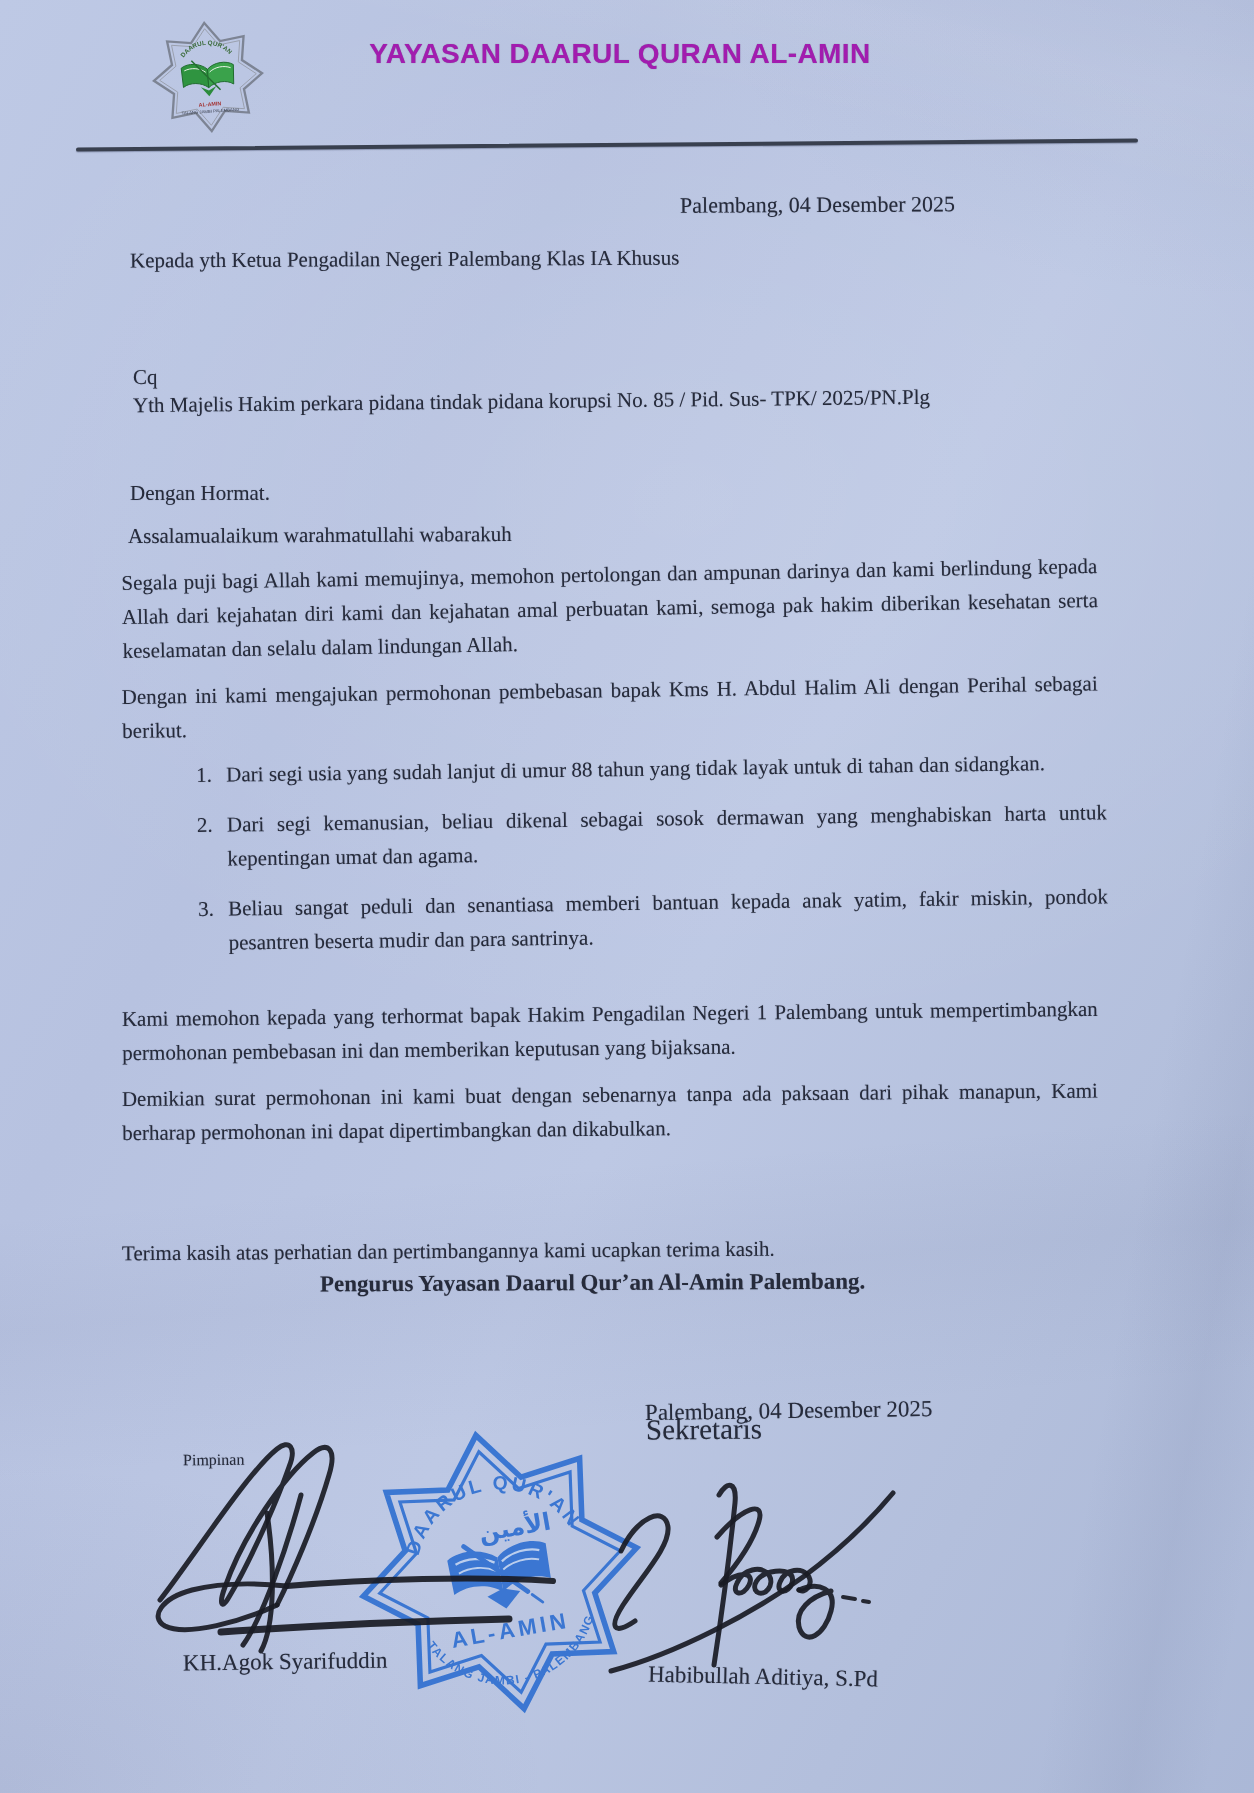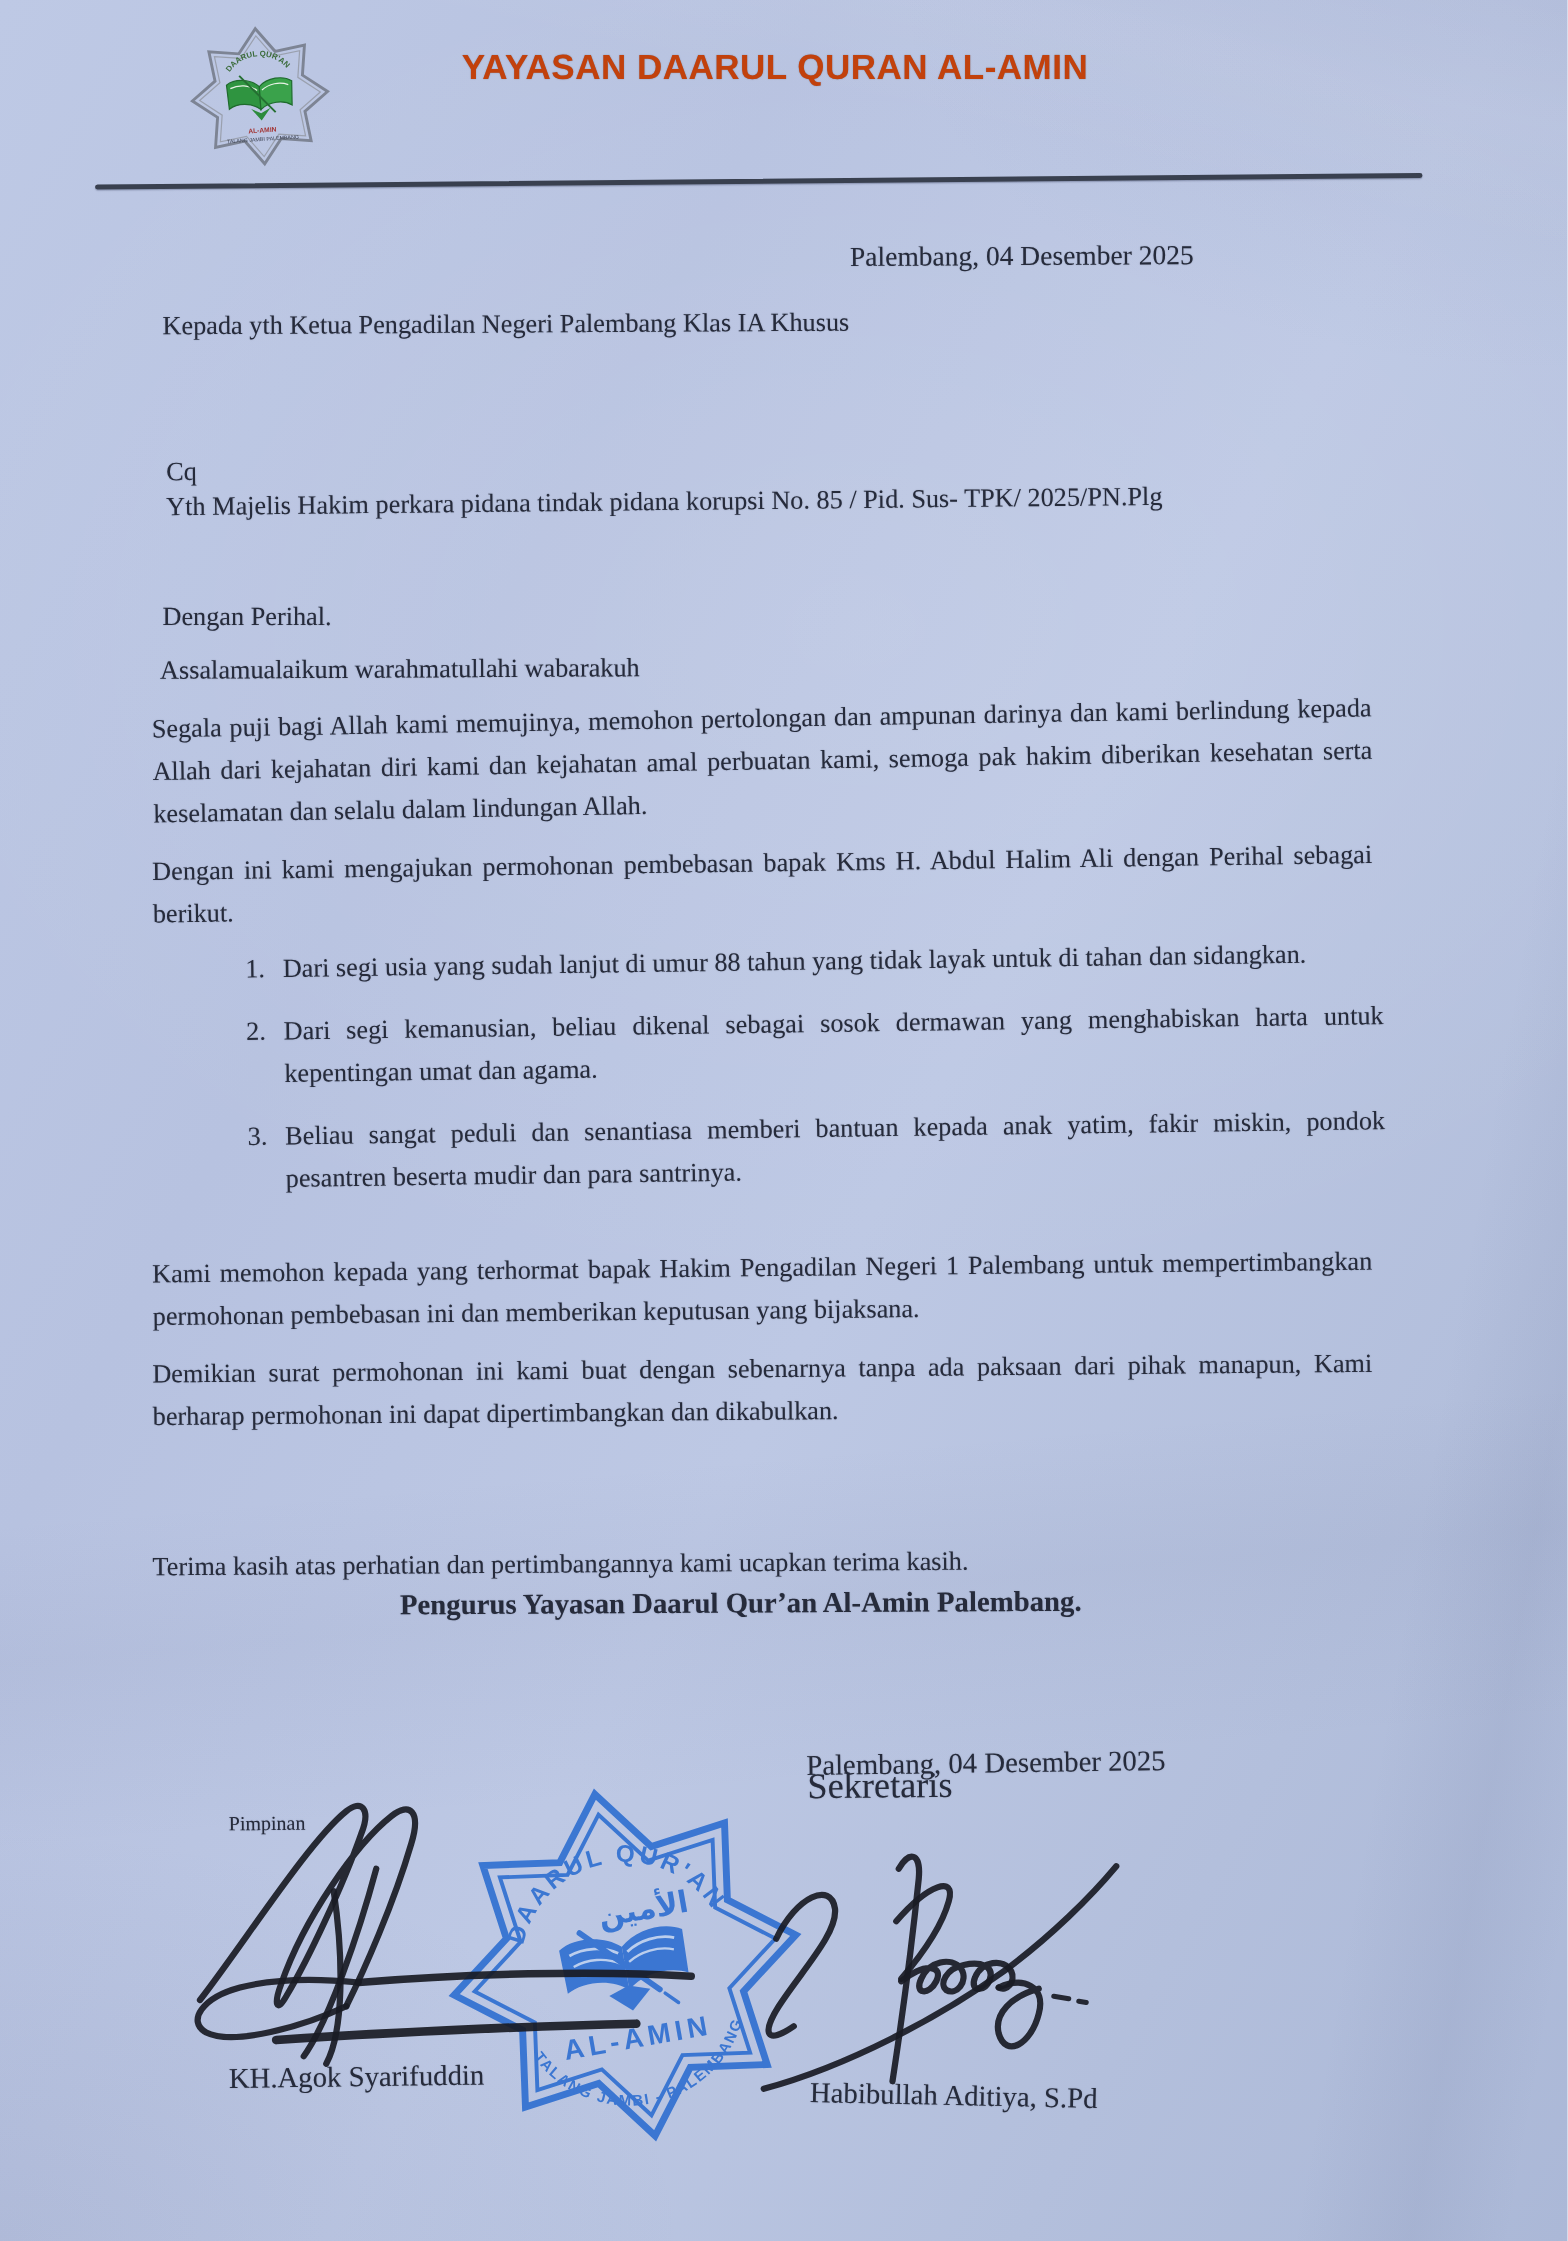--- a/index.html
+++ b/index.html
@@ -16,21 +16,21 @@
     background:
       linear-gradient(100deg, transparent 86%, rgba(80,90,130,.08) 92%, transparent 97%),
       linear-gradient(175deg, transparent 64%, rgba(80,90,130,.05) 70%, transparent 78%),
       linear-gradient(12deg, transparent 90%, rgba(255,255,255,.06) 95%, transparent 100%);
   }
   .abs{position:absolute;}
   .ink{color:#262b3b;text-shadow:0 0 1px rgba(35,40,60,.35);}
   .body-text{font-size:21px;line-height:34px;}
   .just{text-align:justify;}
   .hdr-title{font-family:"Liberation Sans",sans-serif;font-weight:bold;font-size:28px;
-    letter-spacing:.4px;color:#c2410c;text-shadow:0 0 1px rgba(25,30,50,.4);}
+    letter-spacing:.4px;color:#a21caf;text-shadow:0 0 1px rgba(25,30,50,.4);}
   .hdr-sub{font-family:"Liberation Sans",sans-serif;font-size:18px;color:#232a3c;margin-top:6px;}
   .rule{background:#39404f;height:3.5px;border-radius:2px;box-shadow:0 1px 1px rgba(60,70,100,.35);}
   .bold{font-weight:bold;}
   .sig-stroke{stroke:#191b24;stroke-width:5;fill:none;stroke-linecap:round;stroke-linejoin:round;opacity:.92;}
 </style>
 </head>
 <body>
 
 <div class="crease"></div>
 
@@ -65,21 +65,21 @@
 <div class="abs rule" style="left:76px;top:143px;width:1062px;transform:rotate(-0.5deg);"></div>
 
 <div class="abs ink body-text" style="left:680px;top:188px;font-size:22px;transform:rotate(-0.3deg);">Palembang, 04 Desember 2025</div>
 
 <div class="abs ink body-text" style="left:130px;top:242px;transform:rotate(-0.3deg);">Kepada yth Ketua Pengadilan Negeri Palembang Klas IA Khusus</div>
 
 <div class="abs ink body-text" style="left:133px;top:360px;transform:rotate(-0.5deg);">Cq</div>
 
 <div class="abs ink body-text" style="left:133px;top:384px;transform:rotate(-0.6deg);">Yth Majelis Hakim perkara pidana tindak pidana korupsi No. 85 / Pid. Sus- TPK/ 2025/PN.Plg</div>
 
-<div class="abs ink body-text" style="left:130px;top:476px;">Dengan Perihal.</div>
+<div class="abs ink body-text" style="left:130px;top:476px;">Dengan Hormat.</div>
 
 <div class="abs ink body-text" style="left:128px;top:518px;transform:rotate(-0.3deg);">Assalamualaikum warahmatullahi wabarakuh</div>
 
 <div class="abs ink body-text just" style="left:122px;top:566px;width:976px;transform:rotate(-1.0deg);transform-origin:0 50%;">Segala puji bagi Allah kami memujinya, memohon pertolongan dan ampunan darinya dan kami berlindung kepada Allah dari kejahatan diri kami dan kejahatan amal perbuatan kami, semoga pak hakim diberikan kesehatan serta keselamatan dan selalu dalam lindungan Allah.</div>
 
 <div class="abs ink body-text just" style="left:122px;top:680px;width:976px;transform:rotate(-0.8deg);transform-origin:0 50%;">Dengan ini kami mengajukan permohonan pembebasan bapak Kms H. Abdul Halim Ali dengan Perihal sebagai berikut.</div>
 
 <div class="abs" style="left:196px;top:758px;width:910px;transform:rotate(-0.8deg);transform-origin:0 0;">
   <div style="display:flex;margin-bottom:16px;" class="ink body-text">
     <div style="width:30px;flex:none;">1.</div>

